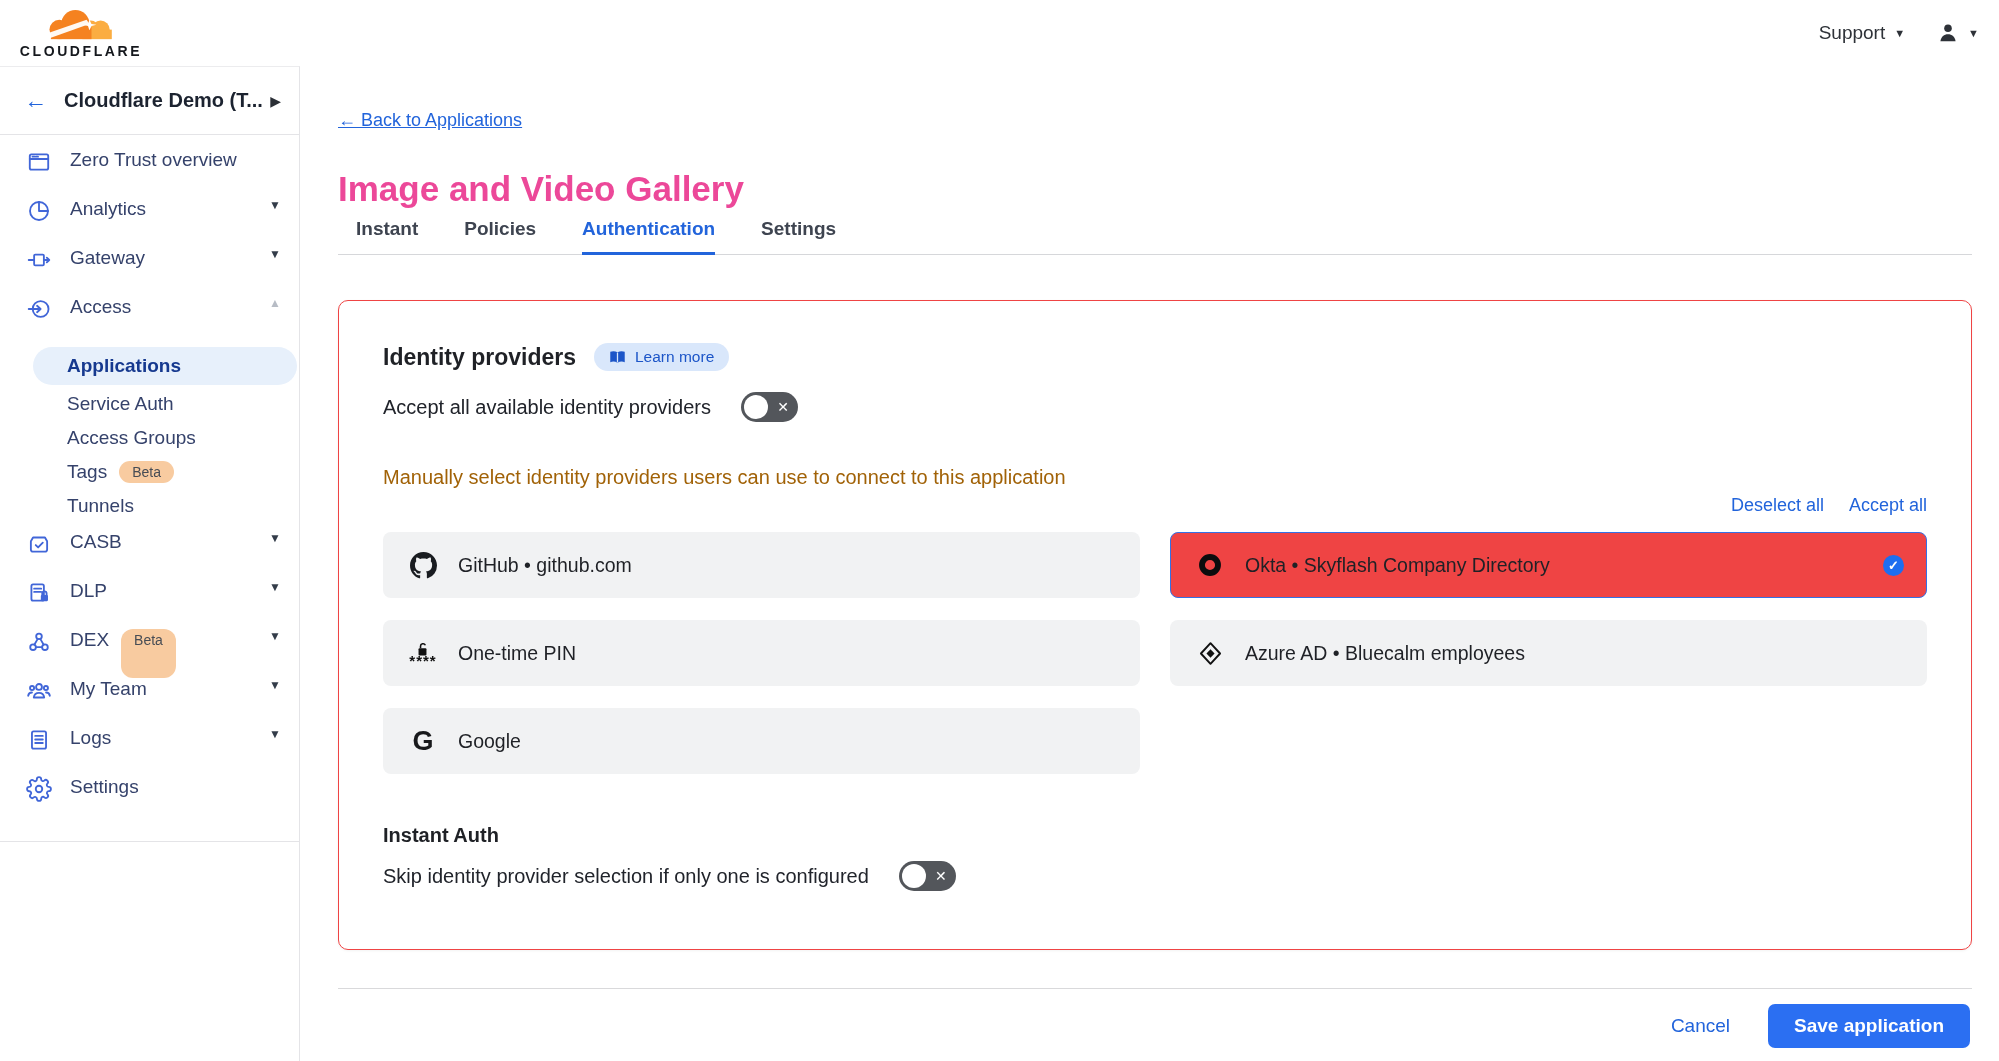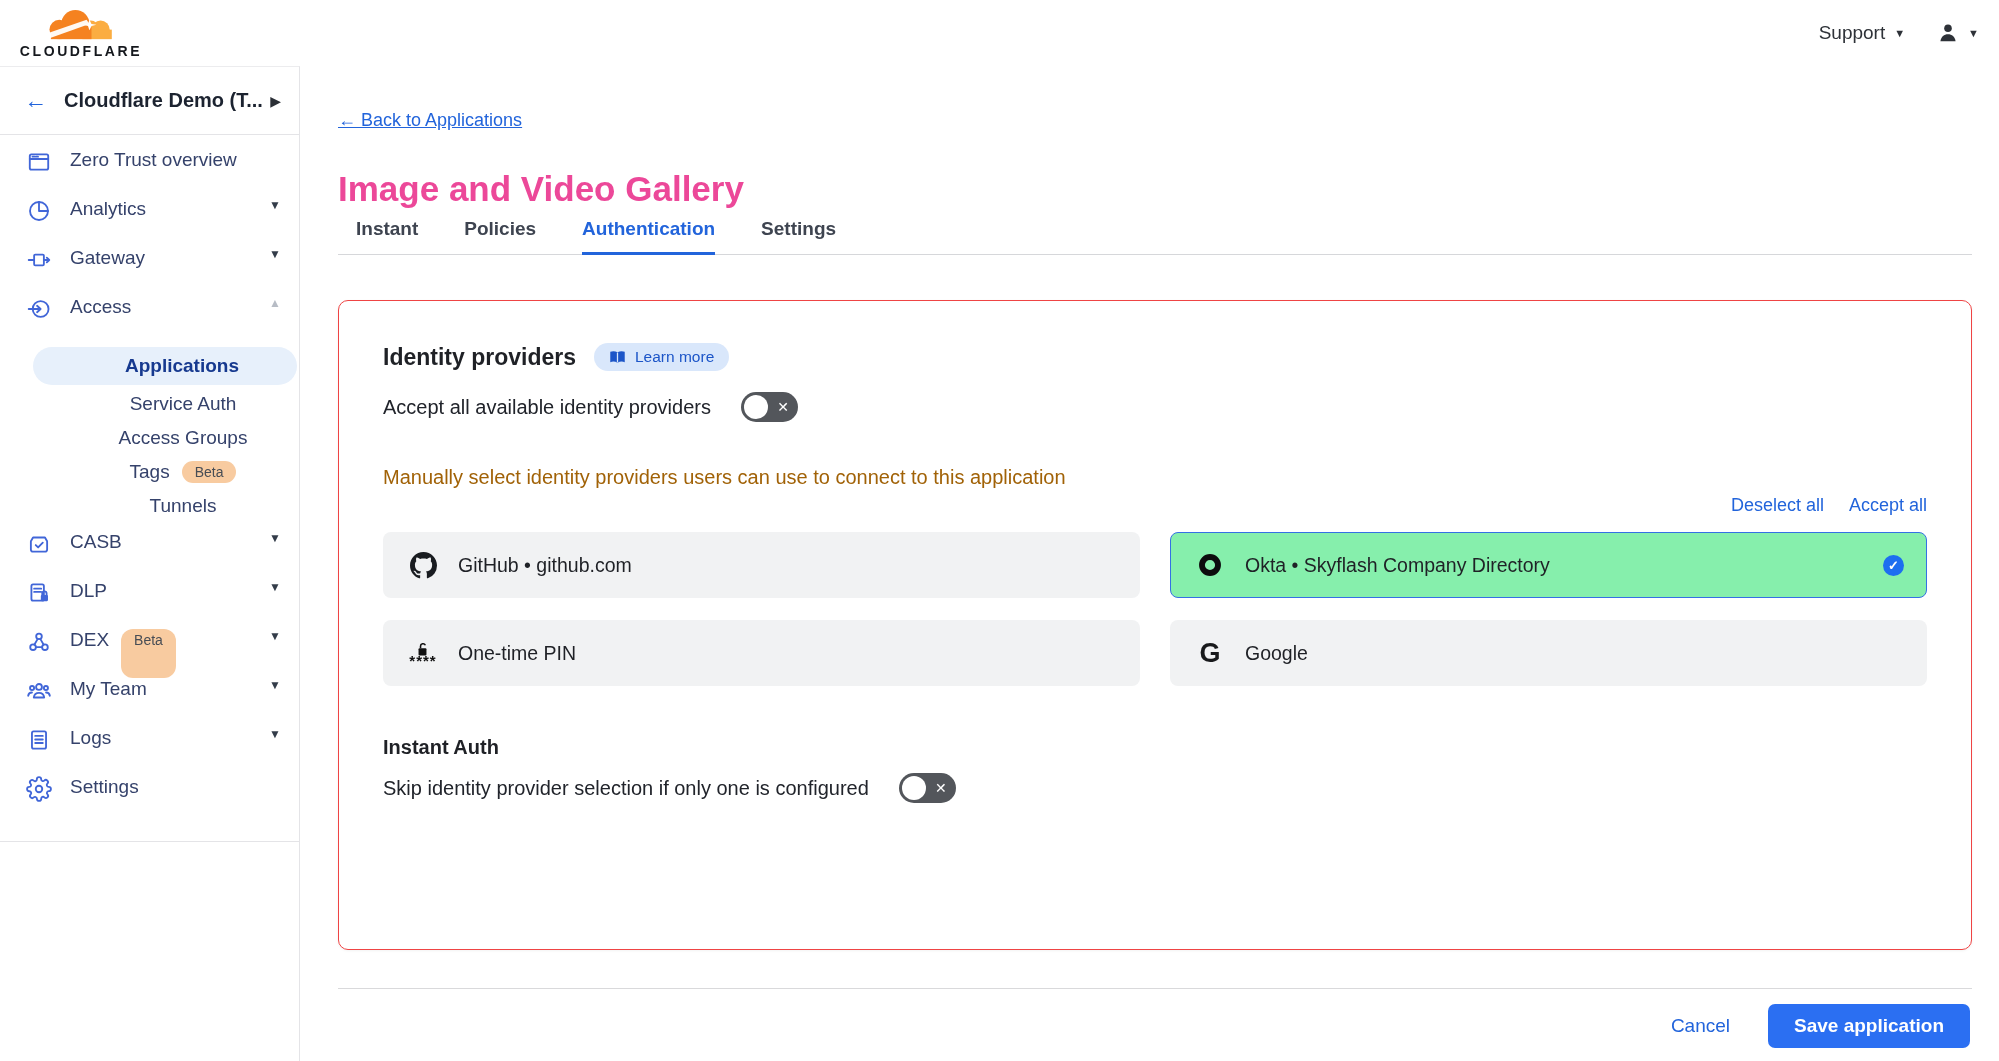--- a/index.html
+++ b/index.html
@@ -28,21 +28,21 @@
   .nav{padding-top:14px;}
   .nav-item{height:49px;display:flex;padding:0 18px 0 26px;
     font-size:19px;color:#35426b;cursor:pointer;}
   .nav-item .ic{width:26px;height:26px;margin-right:18px;flex:none;display:flex;align-items:center;justify-content:center;}
   .nav-item .ic svg{width:26px;height:26px;}
   .caret{margin-left:auto;font-size:12px;color:#333c49;}
   .caret.up{color:#b7bcc5;}
   .beta{background:#f8cba0;color:#474c54;font-size:14px;padding:3px 13px;border-radius:12px;margin-left:12px;}
   .sub{margin:2px 0 8px;}
   .sub-item{height:34px;display:flex;align-items:center;padding-left:67px;font-size:19px;
-    color:#35426b;cursor:pointer;justify-content:center;}
+    color:#35426b;cursor:pointer;}
   .sub-item.active{background:#e7f0fb;border-radius:19px;margin:0 2px 2px 33px;
     padding-left:34px;height:38px;color:#16398f;font-weight:bold;}
   .side-divider{border-top:1px solid #e4e4e7;margin-top:16px;}
   
   .main{position:absolute;left:301px;top:66px;right:0;bottom:0;background:#fff;}
   .back-link{position:absolute;left:37px;top:44px;font-size:18px;color:#2264db;
     text-decoration:underline;cursor:pointer;}
   .page-title{position:absolute;left:37px;top:80px;font-size:35px;font-weight:bold;color:#ec4899;}
   .tabs{position:absolute;left:37px;right:27px;top:152px;display:flex;gap:46px;
     border-bottom:1px solid #d6d7da;padding-left:18px;}
@@ -65,21 +65,21 @@
   .knob{position:absolute;left:3px;top:3px;width:24px;height:24px;border-radius:50%;background:#fff;}
   .tog-x{position:absolute;right:9px;top:50%;transform:translateY(-50%);color:#fff;font-size:14px;line-height:1;}
   .manual-text{margin-top:44px;font-size:20px;color:#a16207;}
   .select-links{margin-top:6px;text-align:right;font-size:18px;}
   .select-links span{color:#2264db;cursor:pointer;}
   .select-links span + span{margin-left:20px;}
   .prov-grid{margin-top:16px;display:grid;grid-template-columns:1fr 1fr;column-gap:30px;row-gap:22px;}
   .tile{height:66px;box-sizing:border-box;background:#f1f2f3;border:1.5px solid transparent;
     border-radius:8px;display:flex;align-items:center;gap:20px;padding:0 22px 0 24px;
     font-size:19.5px;color:#1f2126;cursor:pointer;}
-  .tile.selected{background:#86efac;border-color:#3570e4;}
+  .tile.selected{background:#ef4444;border-color:#3570e4;}
   .p-ic{width:30px;display:flex;align-items:center;justify-content:center;flex:none;}
   .p-check{margin-left:auto;width:21px;height:21px;border-radius:50%;background:#1d6ef0;color:#fff;
     font-size:13px;font-weight:bold;display:flex;align-items:center;justify-content:center;flex:none;}
   .g-ic{font-size:27px;font-weight:bold;color:#18191b;line-height:1;}
   .otp-ic{display:flex;flex-direction:column;align-items:center;}
   .otp-stars{font-size:15px;font-weight:bold;letter-spacing:1px;color:#111;line-height:6px;height:8px;}
   .instant-head{margin-top:50px;font-size:20px;font-weight:bold;color:#1f2126;}
   .skip-row{margin-top:14px;}
   
   .footer-divider{position:absolute;left:37px;right:27px;top:922px;border-top:1px solid #d9d9db;}
@@ -347,20 +347,30 @@
                 <path d="M9.5 8.5V6a3.2 3.2 0 0 1 6.1-1.4" fill="none" stroke="#111" stroke-width="2"></path>
               </svg>
               <div class="otp-stars">****</div>
             </div>
           </span>
     <span class="p-lbl">One-time PIN</span>
 
   </div>
         <div class="tile">
     <span class="p-ic">
+            <svg width="27" height="27" viewBox="0 0 24 24">
+              <path d="M12 2.8 20.5 12 12 21.2 3.5 12z" fill="none" stroke="#111" stroke-width="1.7" stroke-linejoin="round"></path>
+              <path d="M12 8.2 15.6 12 12 15.8 8.4 12z" fill="#111"></path>
+            </svg>
+          </span>
+    <span class="p-lbl">Azure AD • Bluecalm employees</span>
+
+  </div>
+        <div class="tile">
+    <span class="p-ic">
             <span class="g-ic">G</span>
           </span>
     <span class="p-lbl">Google</span>
 
   </div>
       </div>
 
     <div class="instant-head">Instant Auth</div>
     <div class="skip-row">
       <span class="row-label">Skip identity provider selection if only one is configured</span>

